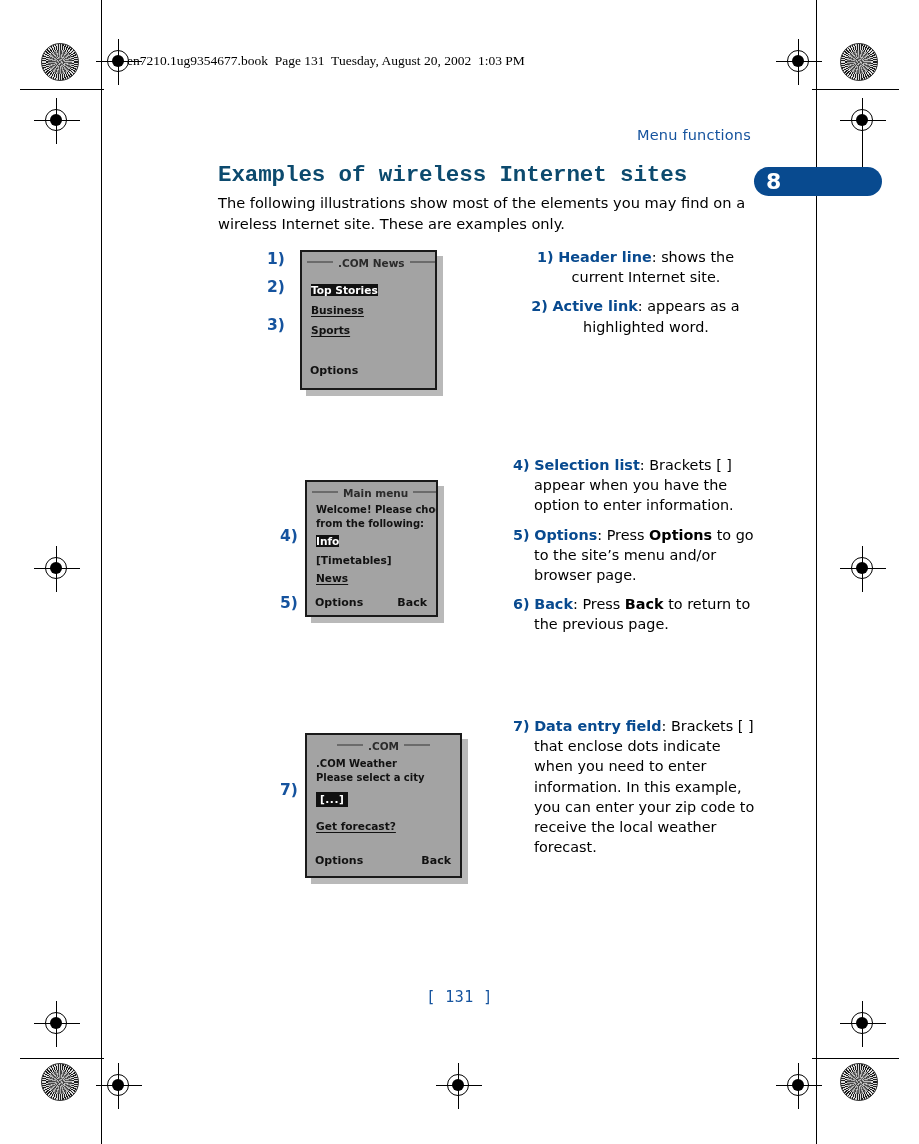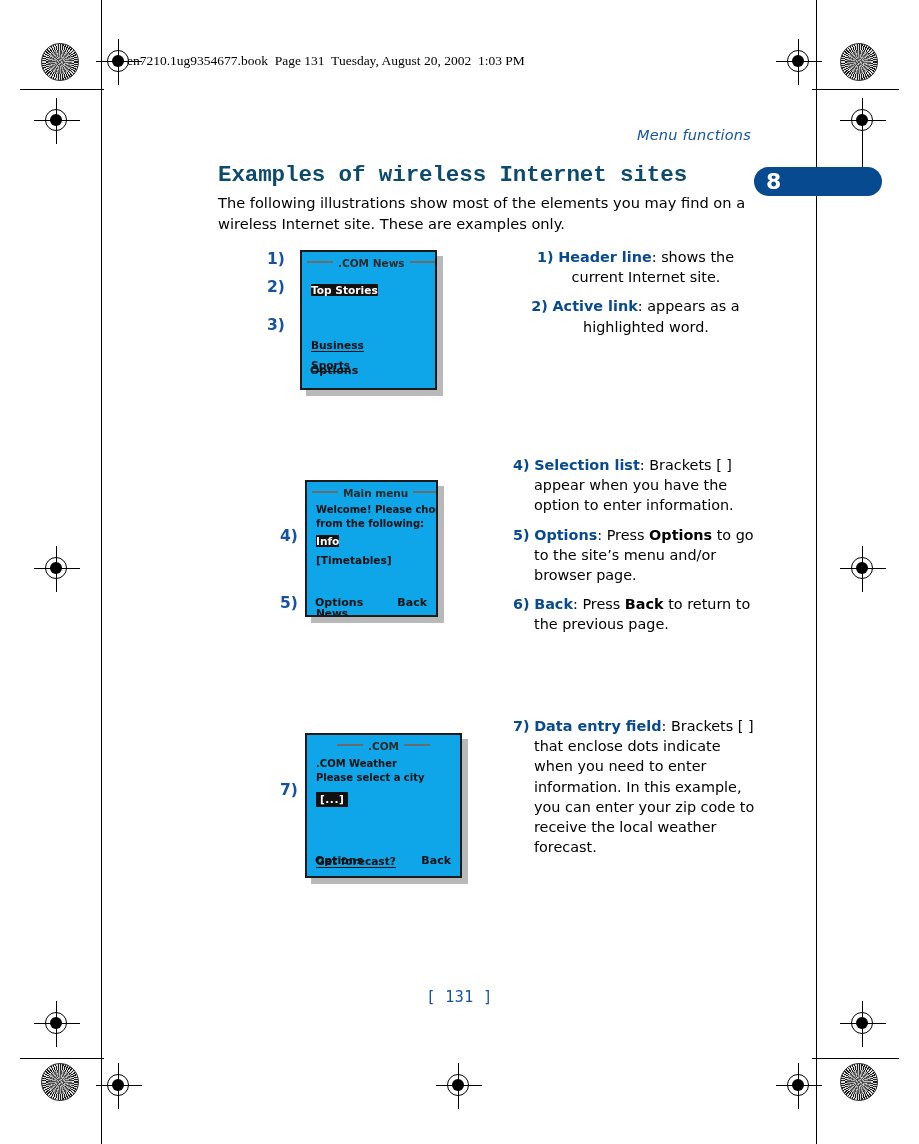--- a/index.html
+++ b/index.html
@@ -79,21 +79,20 @@
     color: #000;
     white-space: pre;
   }
 
   
   .running-head {
     position: absolute;
     left: 637px;
     top: 127px;
     font-family: "DejaVu Sans", sans-serif;
-    font-style: italic;
     font-size: 14.5px;
     color: #15539e;
     letter-spacing: .2px;
   }
 
   .chapter-tab {
     position: absolute;
     left: 754px;
     top: 167px;
     width: 128px;
@@ -185,21 +184,21 @@
   .phone .shadow {
     position: absolute;
     left: 6px; top: 6px;
     width: 100%; height: 100%;
     background: #b9b9b9;
   }
   .phone .screen {
     position: absolute;
     left: 0; top: 0;
     width: 100%; height: 100%;
-    background: #0ea5e9;
+    background: #a3a3a3;
     border: 2.4px solid #1a1a1a;
     box-sizing: border-box;
     overflow: hidden;
   }
 
   .ph-title {
     position: absolute;
     left: 0; right: 0;
     top: 5px;
     text-align: center;
@@ -228,21 +227,20 @@
   .ph-line.small { font-size: 10px; font-weight: bold; }
   .ph-line.inv {
     background: #111;
     color: #fff;
     padding: 0 0;
   }
   .ph-line.udl {
     text-decoration: underline;
     text-decoration-thickness: 1.3px;
     text-underline-offset: 1.5px;
-    margin-top: 35px;
   }
   .ph-soft {
     position: absolute;
     font-size: 11px;
     font-weight: bold;
     color: #111;
     white-space: nowrap;
   }
   .ph-soft.left  { left: 8px; }
   .ph-soft.right { right: 9px; }

